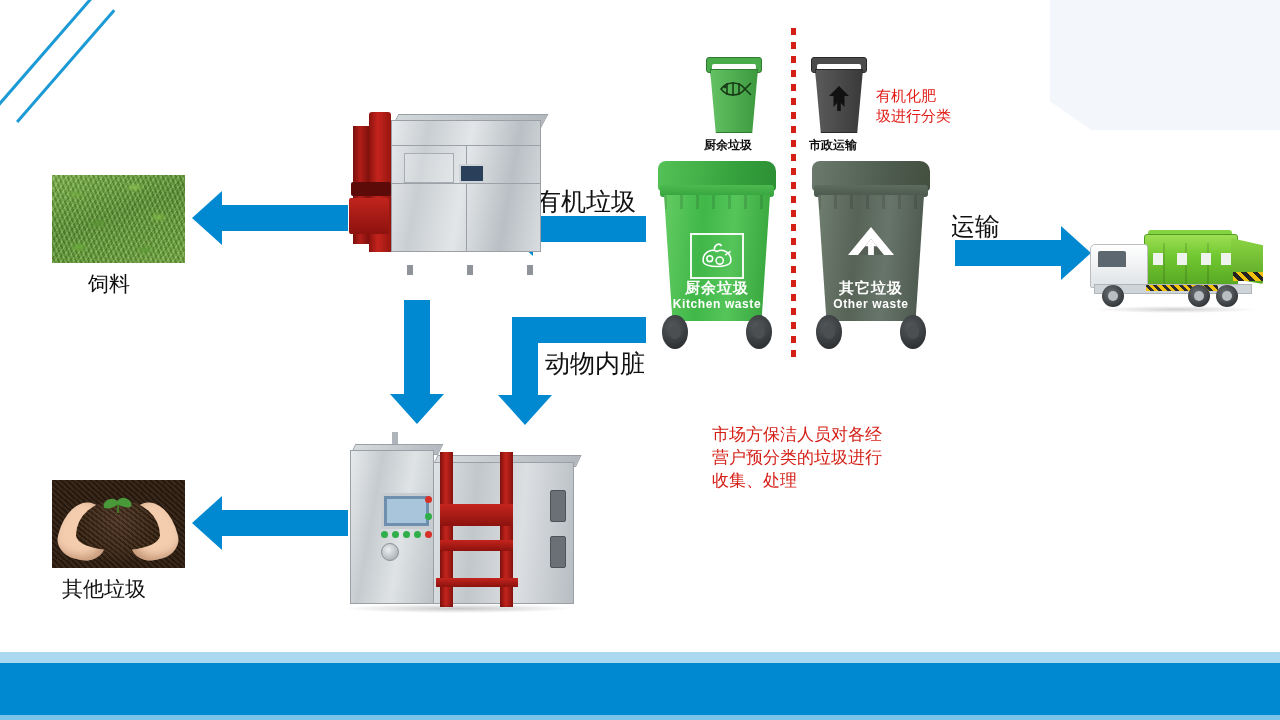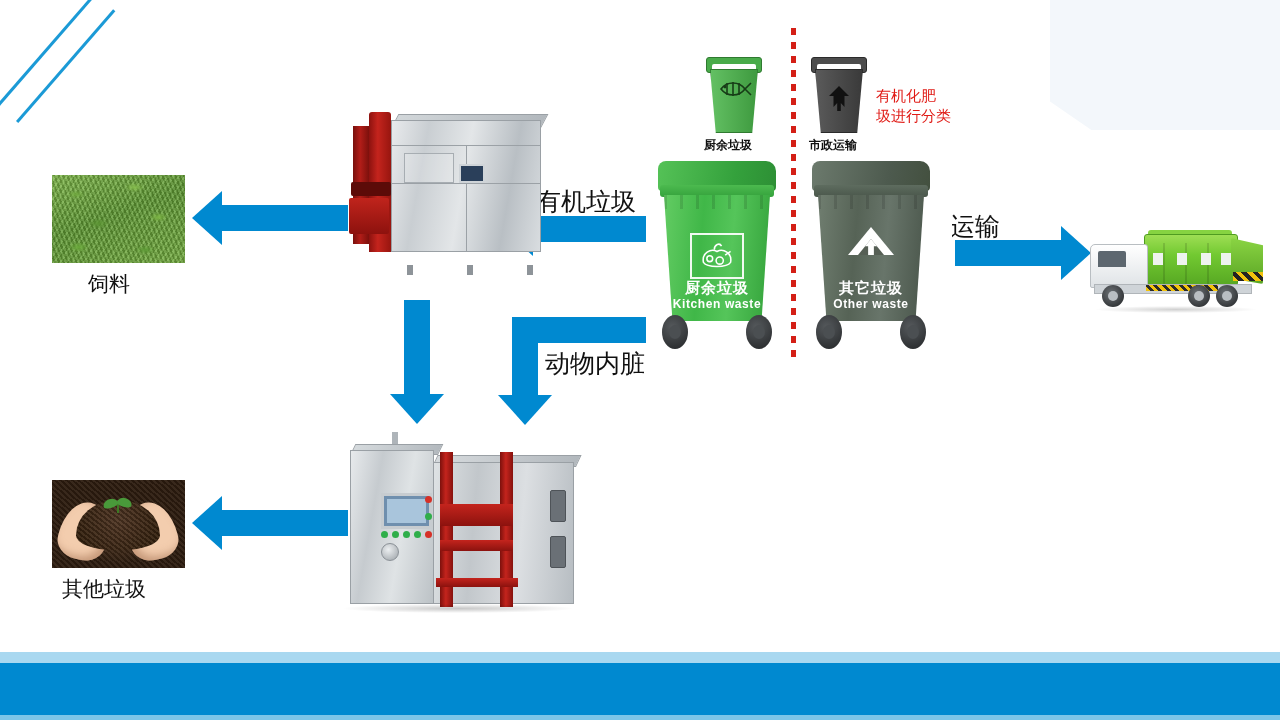--- a/index.html
+++ b/index.html
@@ -351,20 +351,23 @@
       <div class="wheel" style="left:88px;top:154px;">
           <div class="wheel-in"></div>
         </div>
     </div>
   </div>
 
   <div class="divider"></div>
 
   <div class="lbl lbl-red-sm" style="left:876px;top:86px;">有机化肥
 圾进行分类</div>
+  <div class="lbl lbl-red" style="left:712px;top:424px;">市场方保洁人员对各经
+营户预分类的垃圾进行
+收集、处理</div>
 
   <div class="truck">
     <div class="tr-box-top"></div>
     <div class="tr-box">
       <div class="tr-rib" style="left:18px;"></div>
       <div class="tr-rib" style="left:40px;"></div>
       <div class="tr-rib" style="left:62px;"></div>
       <div class="tr-stripe" style="left:8px;"></div>
       <div class="tr-stripe" style="left:32px;"></div>
       <div class="tr-stripe" style="left:56px;"></div>

